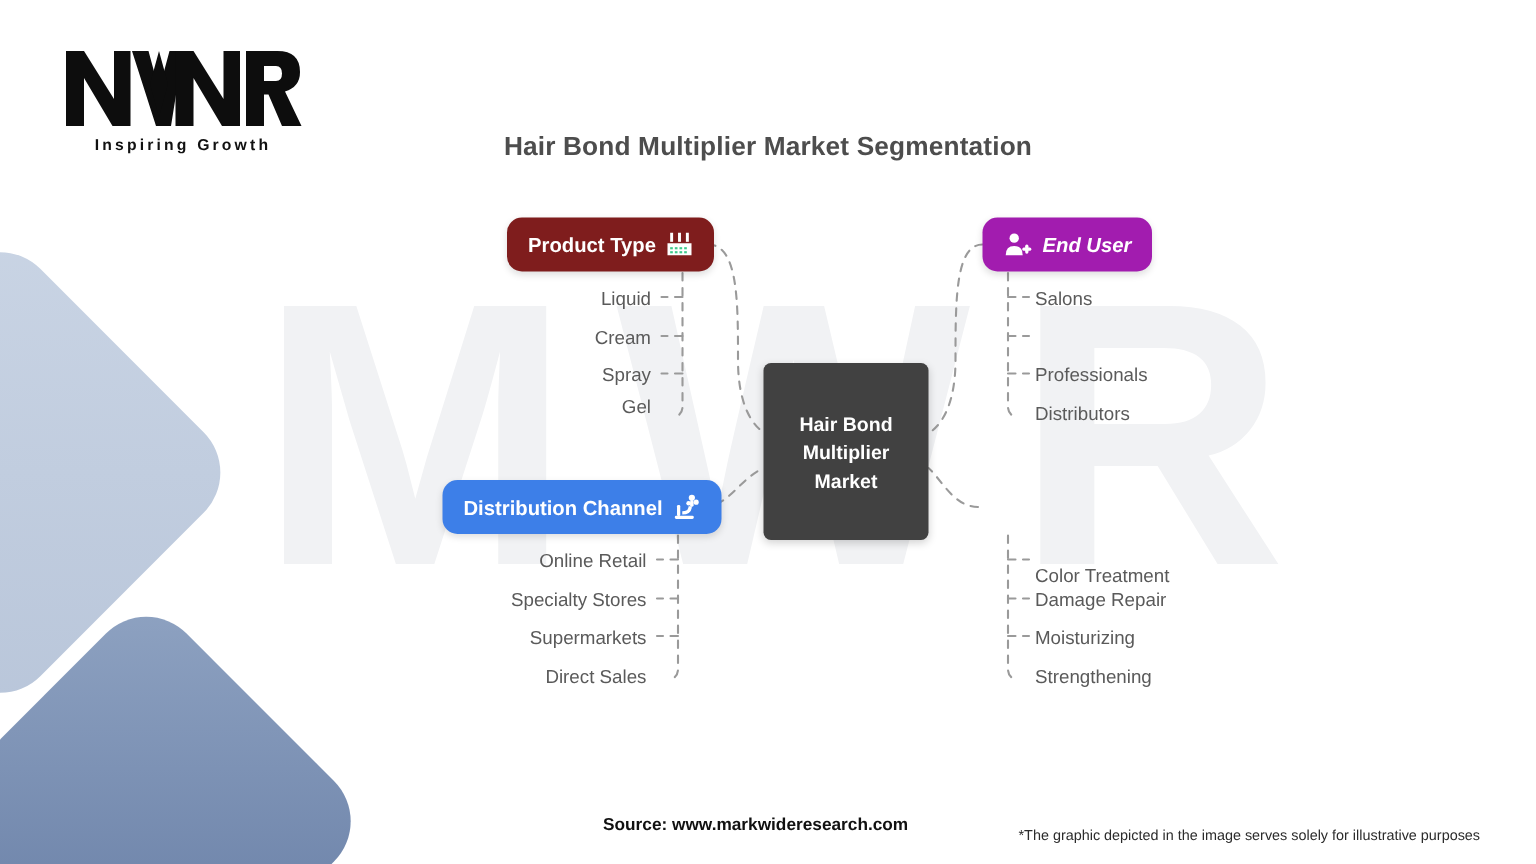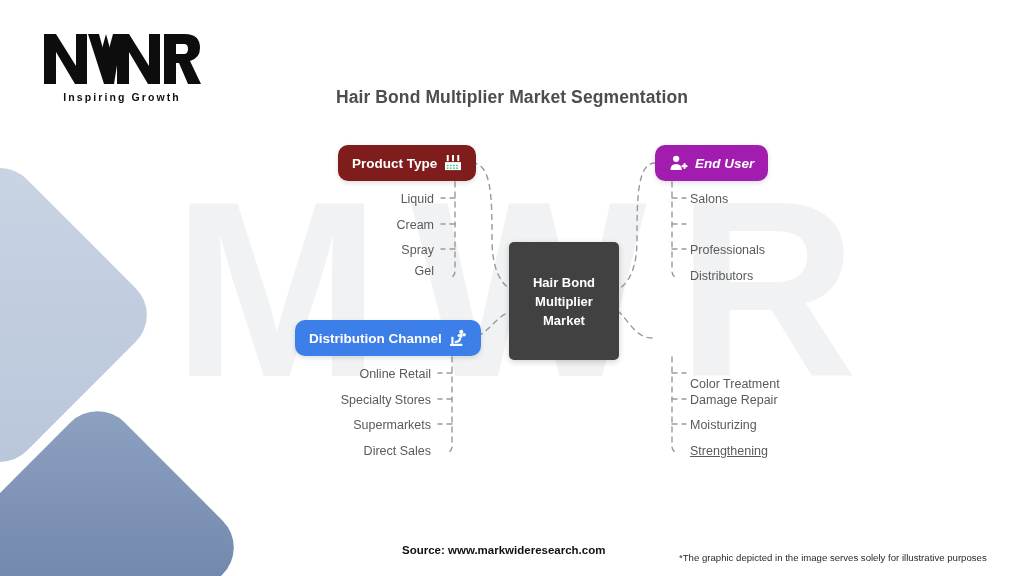--- a/index.html
+++ b/index.html
@@ -292,18 +292,18 @@
   <div class="leaf leaf-left" style="left:690px; top:269px; width:200px;">Distributors</div>
 
   <div class="leaf leaf-right" style="left:251px; top:367px; width:180px;">Online Retail</div>
   <div class="leaf leaf-right" style="left:251px; top:393px; width:180px;">Specialty Stores</div>
   <div class="leaf leaf-right" style="left:251px; top:418px; width:180px;">Supermarkets</div>
   <div class="leaf leaf-right" style="left:251px; top:444px; width:180px;">Direct Sales</div>
 
   <div class="leaf leaf-left" style="left:690px; top:377px; width:220px;">Color Treatment</div>
   <div class="leaf leaf-left" style="left:690px; top:393px; width:220px;">Damage Repair</div>
   <div class="leaf leaf-left" style="left:690px; top:418px; width:220px;">Moisturizing</div>
-  <div class="leaf leaf-left" style="left:690px; top:444px; width:220px;text-decoration:underline;">Strengthening</div>
+  <div class="leaf leaf-left" style="left:690px; top:444px; width:220px;">Strengthening</div>
 
   <div class="source-note">Source: www.markwideresearch.com</div>
   <div class="disclaimer">*The graphic depicted in the image serves solely for illustrative purposes</div>
 
 </div>
 
 </body></html>

